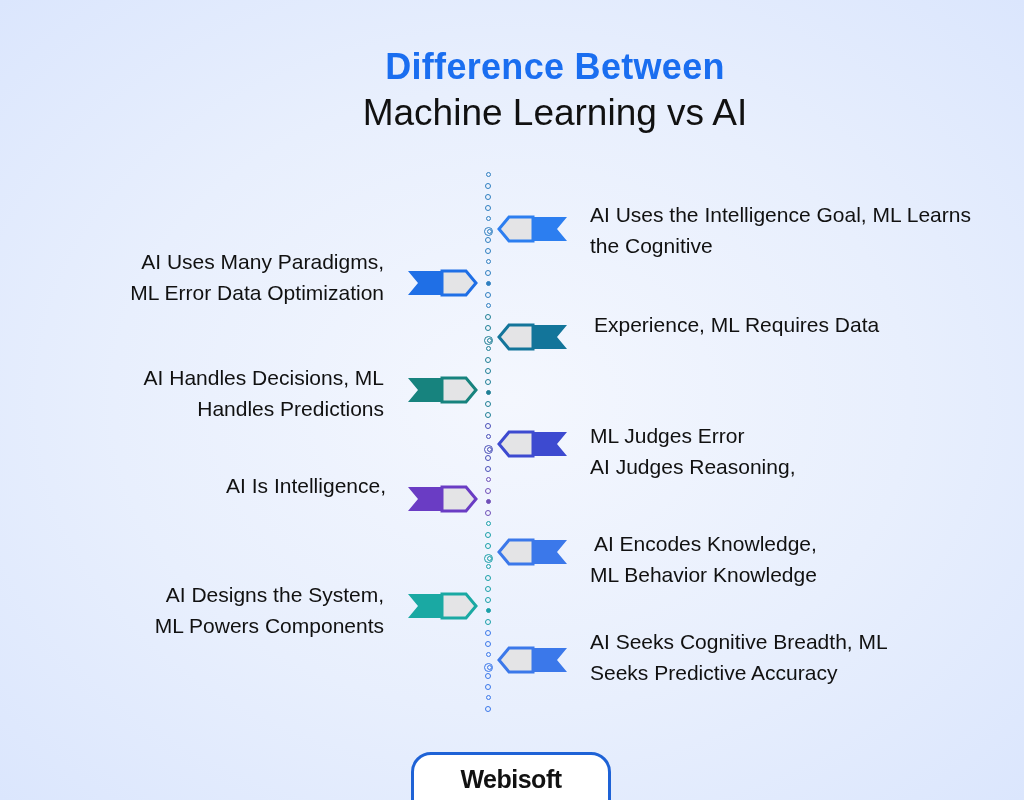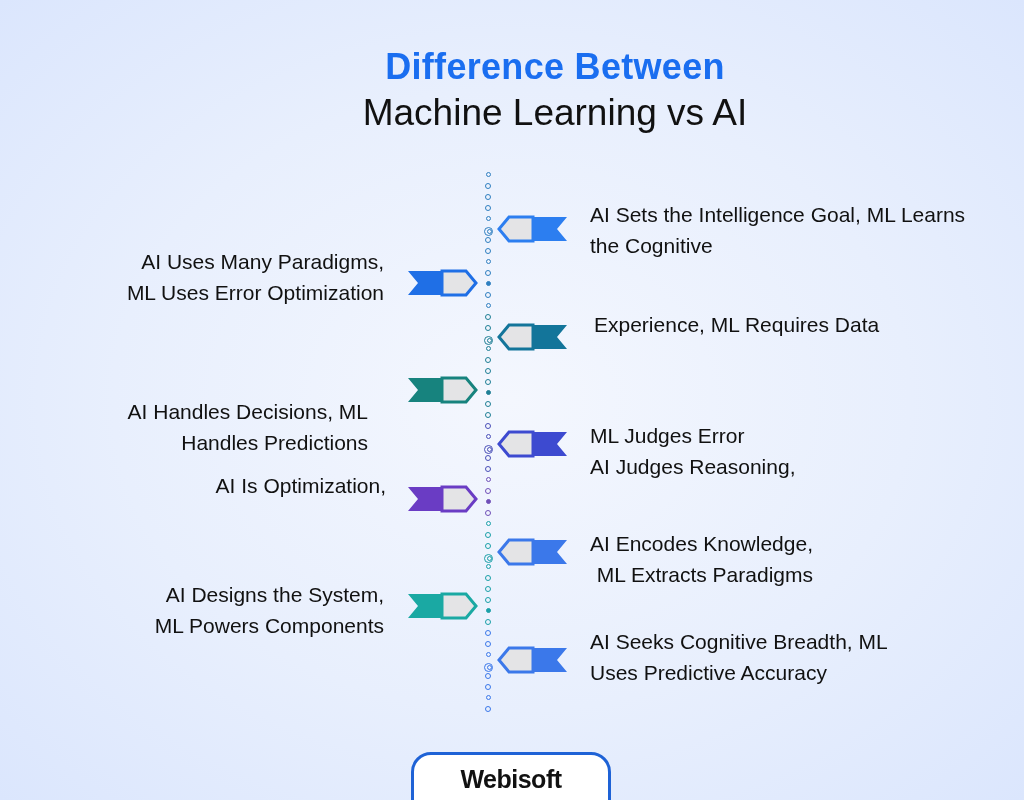--- a/index.html
+++ b/index.html
@@ -102,46 +102,46 @@
     <div class="dot target" style="top: 490.5px; color: rgb(59, 120, 234); border-color: rgb(59, 120, 234);"></div>
     <div class="dot" style="top: 501.4px; color: rgb(59, 120, 234); border-color: rgb(59, 120, 234);"></div>
     <div class="dot" style="top: 512.3px; color: rgb(59, 120, 234); border-color: rgb(59, 120, 234);"></div>
     <div class="dot small" style="top: 523.2px; color: rgb(59, 120, 234); border-color: rgb(59, 120, 234);"></div>
     <div class="dot" style="top: 534.1px; color: rgb(59, 120, 234); border-color: rgb(59, 120, 234);"></div>
   </div>
 
 <div class="item">
   <div class="text left" style="left:40px; top:246px; width:344px;text-align:right;">
     <span>AI Uses Many Paradigms,</span>
-    <span>ML Uses Error Optimization</span>
+    <span>ML Error Data Optimization</span>
   </div>
   <div class="flag" style="left:406px; top:269px;">
     <svg width="72" height="28" viewBox="0 0 72 28">
         <polygon points="2,2 36,2 36,26 2,26 12,14" fill="#1f6fe6"></polygon>
         <polygon points="36,2 60,2 70,14 60,26 36,26" fill="#e4e4e6" stroke="#1f6fe6" stroke-width="3"></polygon>
       </svg>
   </div>
 </div>
 
 <div class="item">
-  <div class="text left" style="left:24px; top:362px; width:344px;margin-top:34px;">
+  <div class="text left" style="left:40px; top:362px; width:344px;">
     <span>AI Handles Decisions, ML</span>
     <span>Handles Predictions</span>
   </div>
   <div class="flag" style="left:406px; top:376px;">
     <svg width="72" height="28" viewBox="0 0 72 28">
         <polygon points="2,2 36,2 36,26 2,26 12,14" fill="#17837e"></polygon>
         <polygon points="36,2 60,2 70,14 60,26 36,26" fill="#e4e4e6" stroke="#17837e" stroke-width="3"></polygon>
       </svg>
   </div>
 </div>
 
 <div class="item">
   <div class="text left" style="left:40px; top:470px; width:346px;">
-    <span>AI Is Optimization,</span>
+    <span>AI Is Intelligence,</span>
   </div>
   <div class="flag" style="left:406px; top:485px;">
     <svg width="72" height="28" viewBox="0 0 72 28">
         <polygon points="2,2 36,2 36,26 2,26 12,14" fill="#6a3cc4"></polygon>
         <polygon points="36,2 60,2 70,14 60,26 36,26" fill="#e4e4e6" stroke="#6a3cc4" stroke-width="3"></polygon>
       </svg>
   </div>
 </div>
 
 <div class="item">
@@ -158,21 +158,21 @@
 </div>
 
 <div class="item">
   <div class="flag" style="left:497px; top:215px;">
     <svg width="72" height="28" viewBox="0 0 72 28">
         <polygon points="36,2 12,2 2,14 12,26 36,26" fill="#e4e4e6" stroke="#2c7ef0" stroke-width="3"></polygon>
         <polygon points="36,2 70,2 60,14 70,26 36,26" fill="#2c7ef0"></polygon>
       </svg>
   </div>
   <div class="text right" style="left:590px; top:199px;">
-    <span>AI Sets the Intelligence Goal, ML Learns</span>
+    <span>AI Uses the Intelligence Goal, ML Learns</span>
     <span>the Cognitive</span>
   </div>
 </div>
 
 <div class="item">
   <div class="flag" style="left:497px; top:323px;">
     <svg width="72" height="28" viewBox="0 0 72 28">
         <polygon points="36,2 12,2 2,14 12,26 36,26" fill="#e4e4e6" stroke="#13759a" stroke-width="3"></polygon>
         <polygon points="36,2 70,2 60,14 70,26 36,26" fill="#13759a"></polygon>
       </svg>
@@ -197,32 +197,32 @@
 
 <div class="item">
   <div class="flag" style="left:497px; top:538px;">
     <svg width="72" height="28" viewBox="0 0 72 28">
         <polygon points="36,2 12,2 2,14 12,26 36,26" fill="#e4e4e6" stroke="#3b78ea" stroke-width="3"></polygon>
         <polygon points="36,2 70,2 60,14 70,26 36,26" fill="#3b78ea"></polygon>
       </svg>
   </div>
   <div class="text right" style="left:590px; top:528px;text-align:right;">
     <span>AI Encodes Knowledge,</span>
-    <span>ML Extracts Paradigms</span>
+    <span>ML Behavior Knowledge</span>
   </div>
 </div>
 
 <div class="item">
   <div class="flag" style="left:497px; top:646px;">
     <svg width="72" height="28" viewBox="0 0 72 28">
         <polygon points="36,2 12,2 2,14 12,26 36,26" fill="#e4e4e6" stroke="#3b78ea" stroke-width="3"></polygon>
         <polygon points="36,2 70,2 60,14 70,26 36,26" fill="#3b78ea"></polygon>
       </svg>
   </div>
   <div class="text right" style="left:590px; top:626px;">
     <span>AI Seeks Cognitive Breadth, ML</span>
-    <span>Uses Predictive Accuracy</span>
+    <span>Seeks Predictive Accuracy</span>
   </div>
 </div>
 
 <div class="logo-box">
   <div class="logo-text">Webisoft</div>
 </div>
 
 </body></html>

